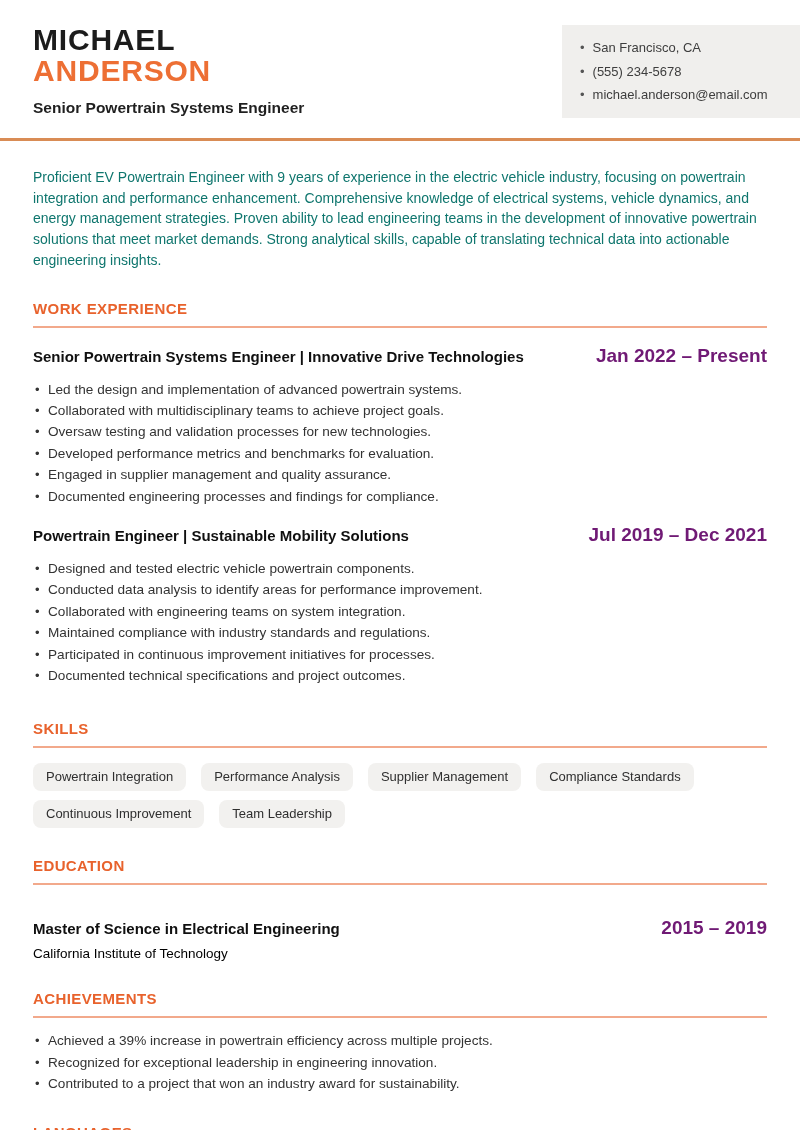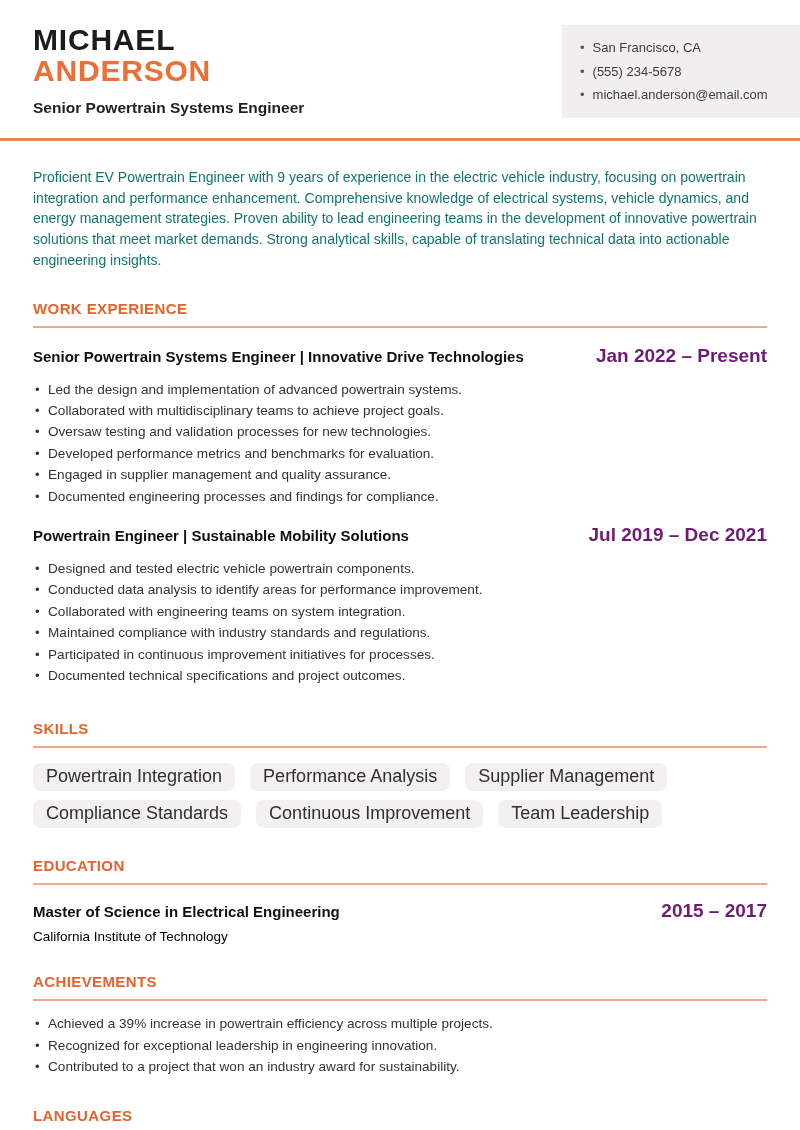--- a/index.html
+++ b/index.html
@@ -75,21 +75,21 @@
   ul.bullet-list li::before {
     content: "•";
     position: absolute; left: 2px; top: 0;
     color: #333333; font-size: 13px;
   }
 
   .tag-row { display: flex; flex-wrap: wrap; gap: 9px 15px; margin-top: 15px; }
   .tag {
     display: inline-block;
     background: #f2f1ef; color: #2f2f2f;
-    font-size: 18px; line-height: 13px;
+    font-size: 13px; line-height: 13px;
     padding: 7px 13px 8px 13px;
     border-radius: 8px;
   }
 </style>
 </head>
 <body>
 
 <header class="header">
   <div class="name-first">MICHAEL</div>
   <div class="name-last">ANDERSON</div>
@@ -158,23 +158,23 @@
         <span class="tag">Performance Analysis</span>
         <span class="tag">Supplier Management</span>
         <span class="tag">Compliance Standards</span>
         <span class="tag">Continuous Improvement</span>
         <span class="tag">Team Leadership</span>
       </div>
   </section>
 
   <section class="section">
     <h2 class="section-heading">EDUCATION</h2>
-    <div class="entry-header" style="margin-top: 15px;">
+    <div class="entry-header" style="margin-top: 32px;">
       <span class="entry-title">Master of Science in Electrical Engineering</span>
-      <span class="entry-dates">2015 – 2017</span>
+      <span class="entry-dates">2015 – 2019</span>
     </div>
     <div class="entry-sub">California Institute of Technology</div>
   </section>
 
   <section class="section">
     <h2 class="section-heading">ACHIEVEMENTS</h2>
     <ul class="bullet-list">
         <li>Achieved a 39% increase in powertrain efficiency across multiple projects.</li>
         <li>Recognized for exceptional leadership in engineering innovation.</li>
         <li>Contributed to a project that won an industry award for sustainability.</li>

